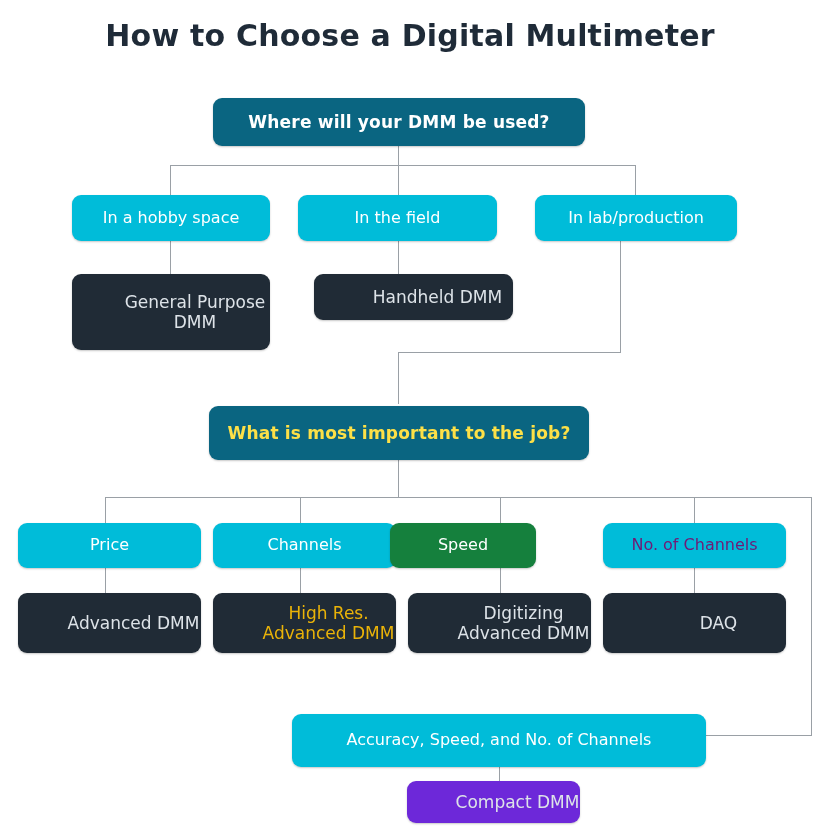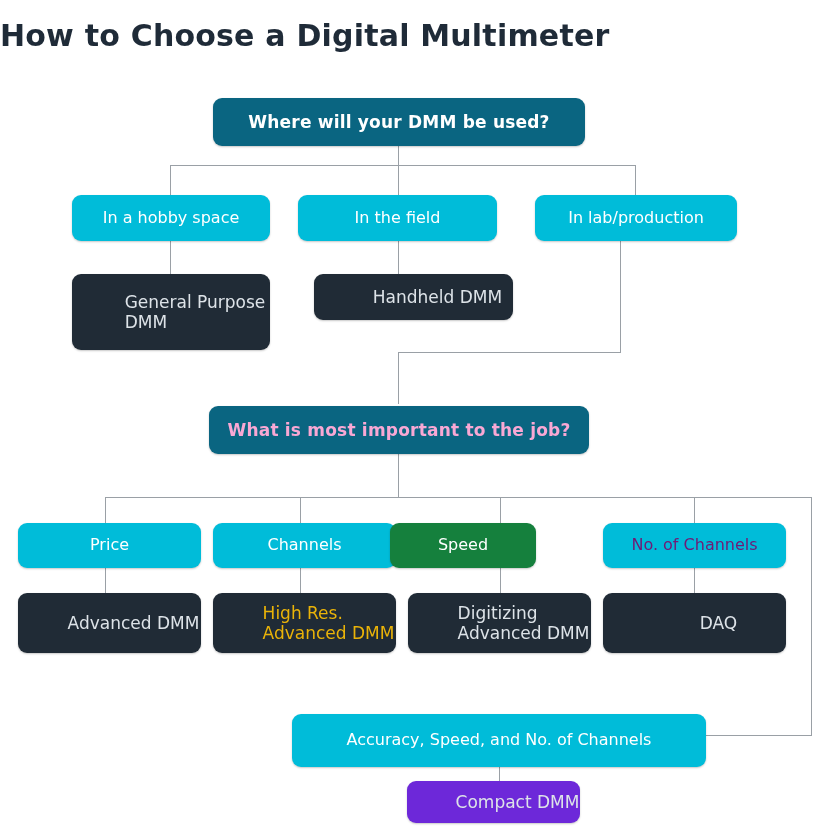--- a/index.html
+++ b/index.html
@@ -16,41 +16,42 @@
     width: 830px;
     height: 835px;
     background: #ffffff;
     overflow: hidden;
   }
   #page-title {
     position: absolute;
     left: 0;
     top: 18px;
     width: 820px;
-    text-align: left;
+    text-align: center;
     font-size: 30px;
     font-weight: bold;
     letter-spacing: 0.2px;
     color: #1f2b38;
   }
   
   .line {
     position: absolute;
     background: #9aa0a6;
   }
   .line.v { width: 1px; }
   .line.h { height: 1px; }
 
   
   .node {
     position: absolute;
     box-sizing: border-box;
     display: flex;
     align-items: center;
     justify-content: center;
+    text-align: center;
     border-radius: 9px;
     line-height: 1.18;
     white-space: pre-line;
     box-shadow: 0 1px 2px rgba(0,0,0,0.22);
   }
   .node.question {
     background: #0a6581;
     color: #ffffff;
     font-weight: bold;
     font-size: 17px;
@@ -113,21 +114,21 @@
 
   <div class="node choice" style="left: 298px; top: 195px; width: 199px; height: 46px; background: rgb(0, 188, 217); color: rgb(255, 255, 255);">In the field</div>
 
   <div class="node choice" style="left: 535px; top: 195px; width: 202px; height: 46px; background: rgb(0, 188, 217); color: rgb(255, 255, 255);">In lab/production</div>
 
   <div class="node result" style="left: 72px; top: 274px; width: 198px; height: 76px; background: rgb(32, 43, 54); color: rgb(221, 227, 232);">General Purpose
 DMM</div>
 
   <div class="node result" style="left: 298px; top: 274px; width: 199px; height: 46px; background: rgb(32, 43, 54); color: rgb(221, 227, 232); margin-left: 16px;">Handheld DMM</div>
 
-  <div class="node question" style="left: 209px; top: 406px; width: 380px; height: 48px; background: rgb(10, 101, 129); color: #f9a8d4;">What is most important to the job?</div>
+  <div class="node question" style="left: 209px; top: 406px; width: 380px; height: 54px; background: rgb(10, 101, 129); color: #fde047;">What is most important to the job?</div>
 
   <div class="node choice" style="left: 18px; top: 523px; width: 183px; height: 45px; background: rgb(0, 188, 217); color: rgb(255, 255, 255);">Price</div>
 
   <div class="node choice" style="left: 213px; top: 523px; width: 183px; height: 45px; background: rgb(0, 188, 217); color: rgb(255, 255, 255);">Channels</div>
 
   <div class="node choice" style="left: 390px; top: 523px; width: 146px; height: 45px; background: #15803d; color: rgb(255, 255, 255);">Speed</div>
 
   <div class="node choice" style="left: 603px; top: 523px; width: 183px; height: 45px; background: rgb(0, 188, 217); color: #701a75;">No. of Channels</div>
 
   <div class="node result" style="left: 18px; top: 593px; width: 183px; height: 60px; background: rgb(32, 43, 54); color: rgb(221, 227, 232);">Advanced DMM</div>

